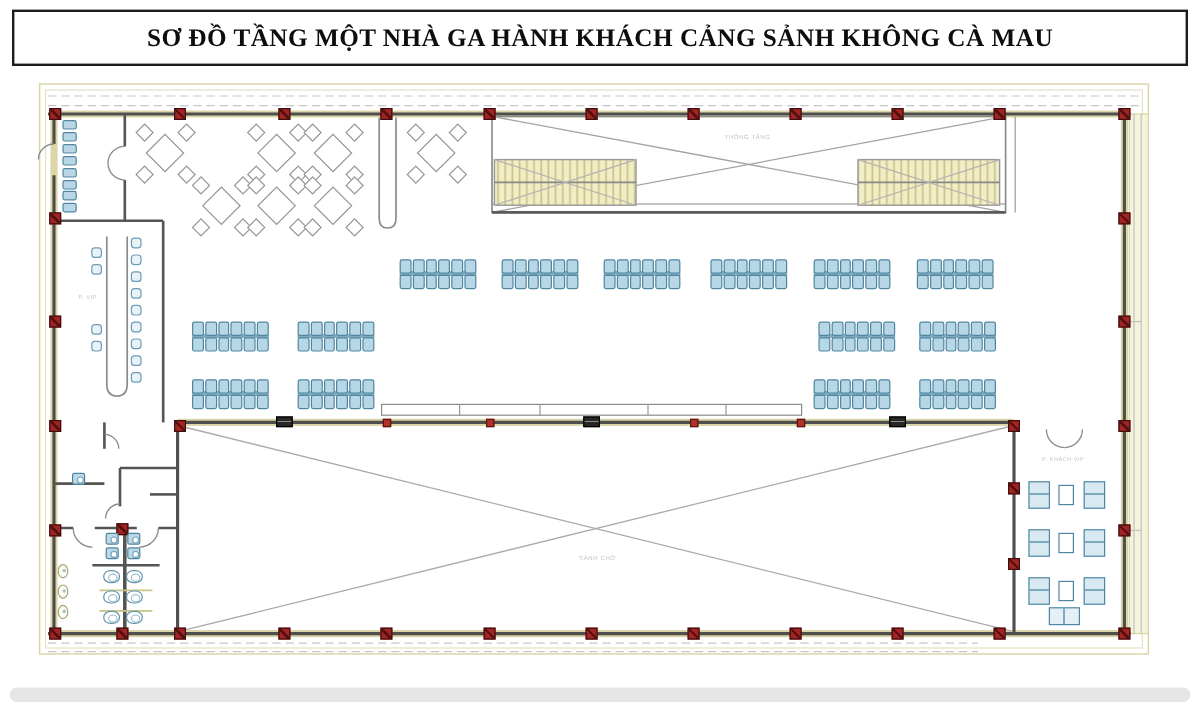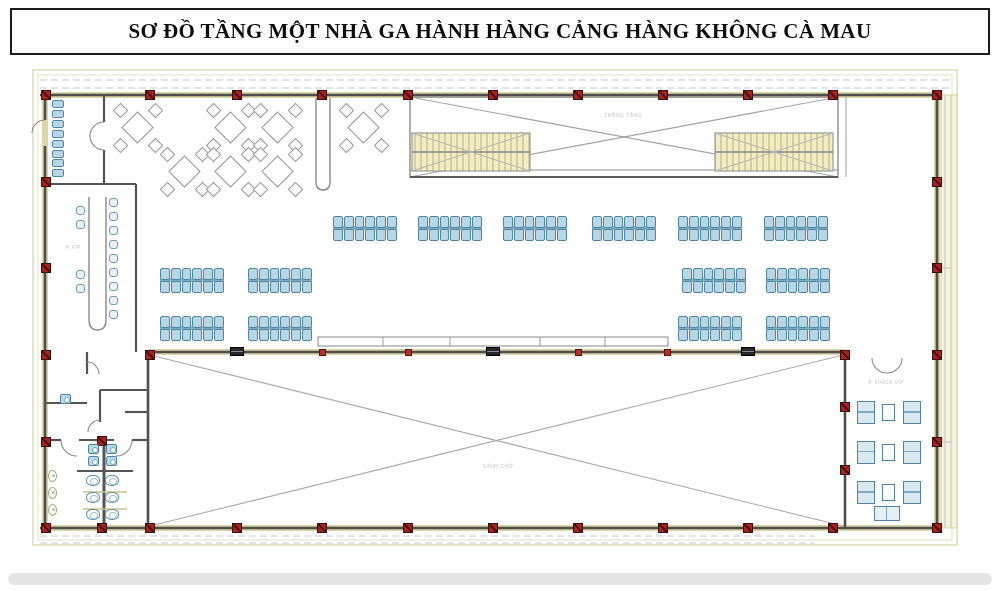--- a/index.html
+++ b/index.html
@@ -53,21 +53,21 @@
   .lbl-vipr{left:858px;top:380px;width:56px;font-size:4.5px;}
   .lbl-vipl{left:58px;top:245px;width:30px;font-size:4.5px;}
   .shadow-band{left:8px;top:573px;width:984px;height:12px;background:#e2e2e2;border-radius:6px;opacity:.85;}
 </style>
 </head>
 <body>
 
 <div class="canvas">
 
   <div class="title-box">
-    <span>SƠ ĐỒ TẦNG MỘT NHÀ GA HÀNH HÀNG CẢNG HÀNG KHÔNG CÀ MAU</span>
+    <span>SƠ ĐỒ TẦNG MỘT NHÀ GA HÀNH KHÁCH CẢNG SẢNH KHÔNG CÀ MAU</span>
   </div>
 
   <div id="plan" class="plan">
 
     <svg width="1000" height="591" viewBox="0 0 1000 591">
       <defs>
         <pattern id="stair" width="6" height="8" patternUnits="userSpaceOnUse">
           <rect width="6" height="8" fill="#f2edc6"></rect>
           <line x1="1" y1="0" x2="1" y2="8" stroke="#c9c386" stroke-width="1.4"></line>
         </pattern>

